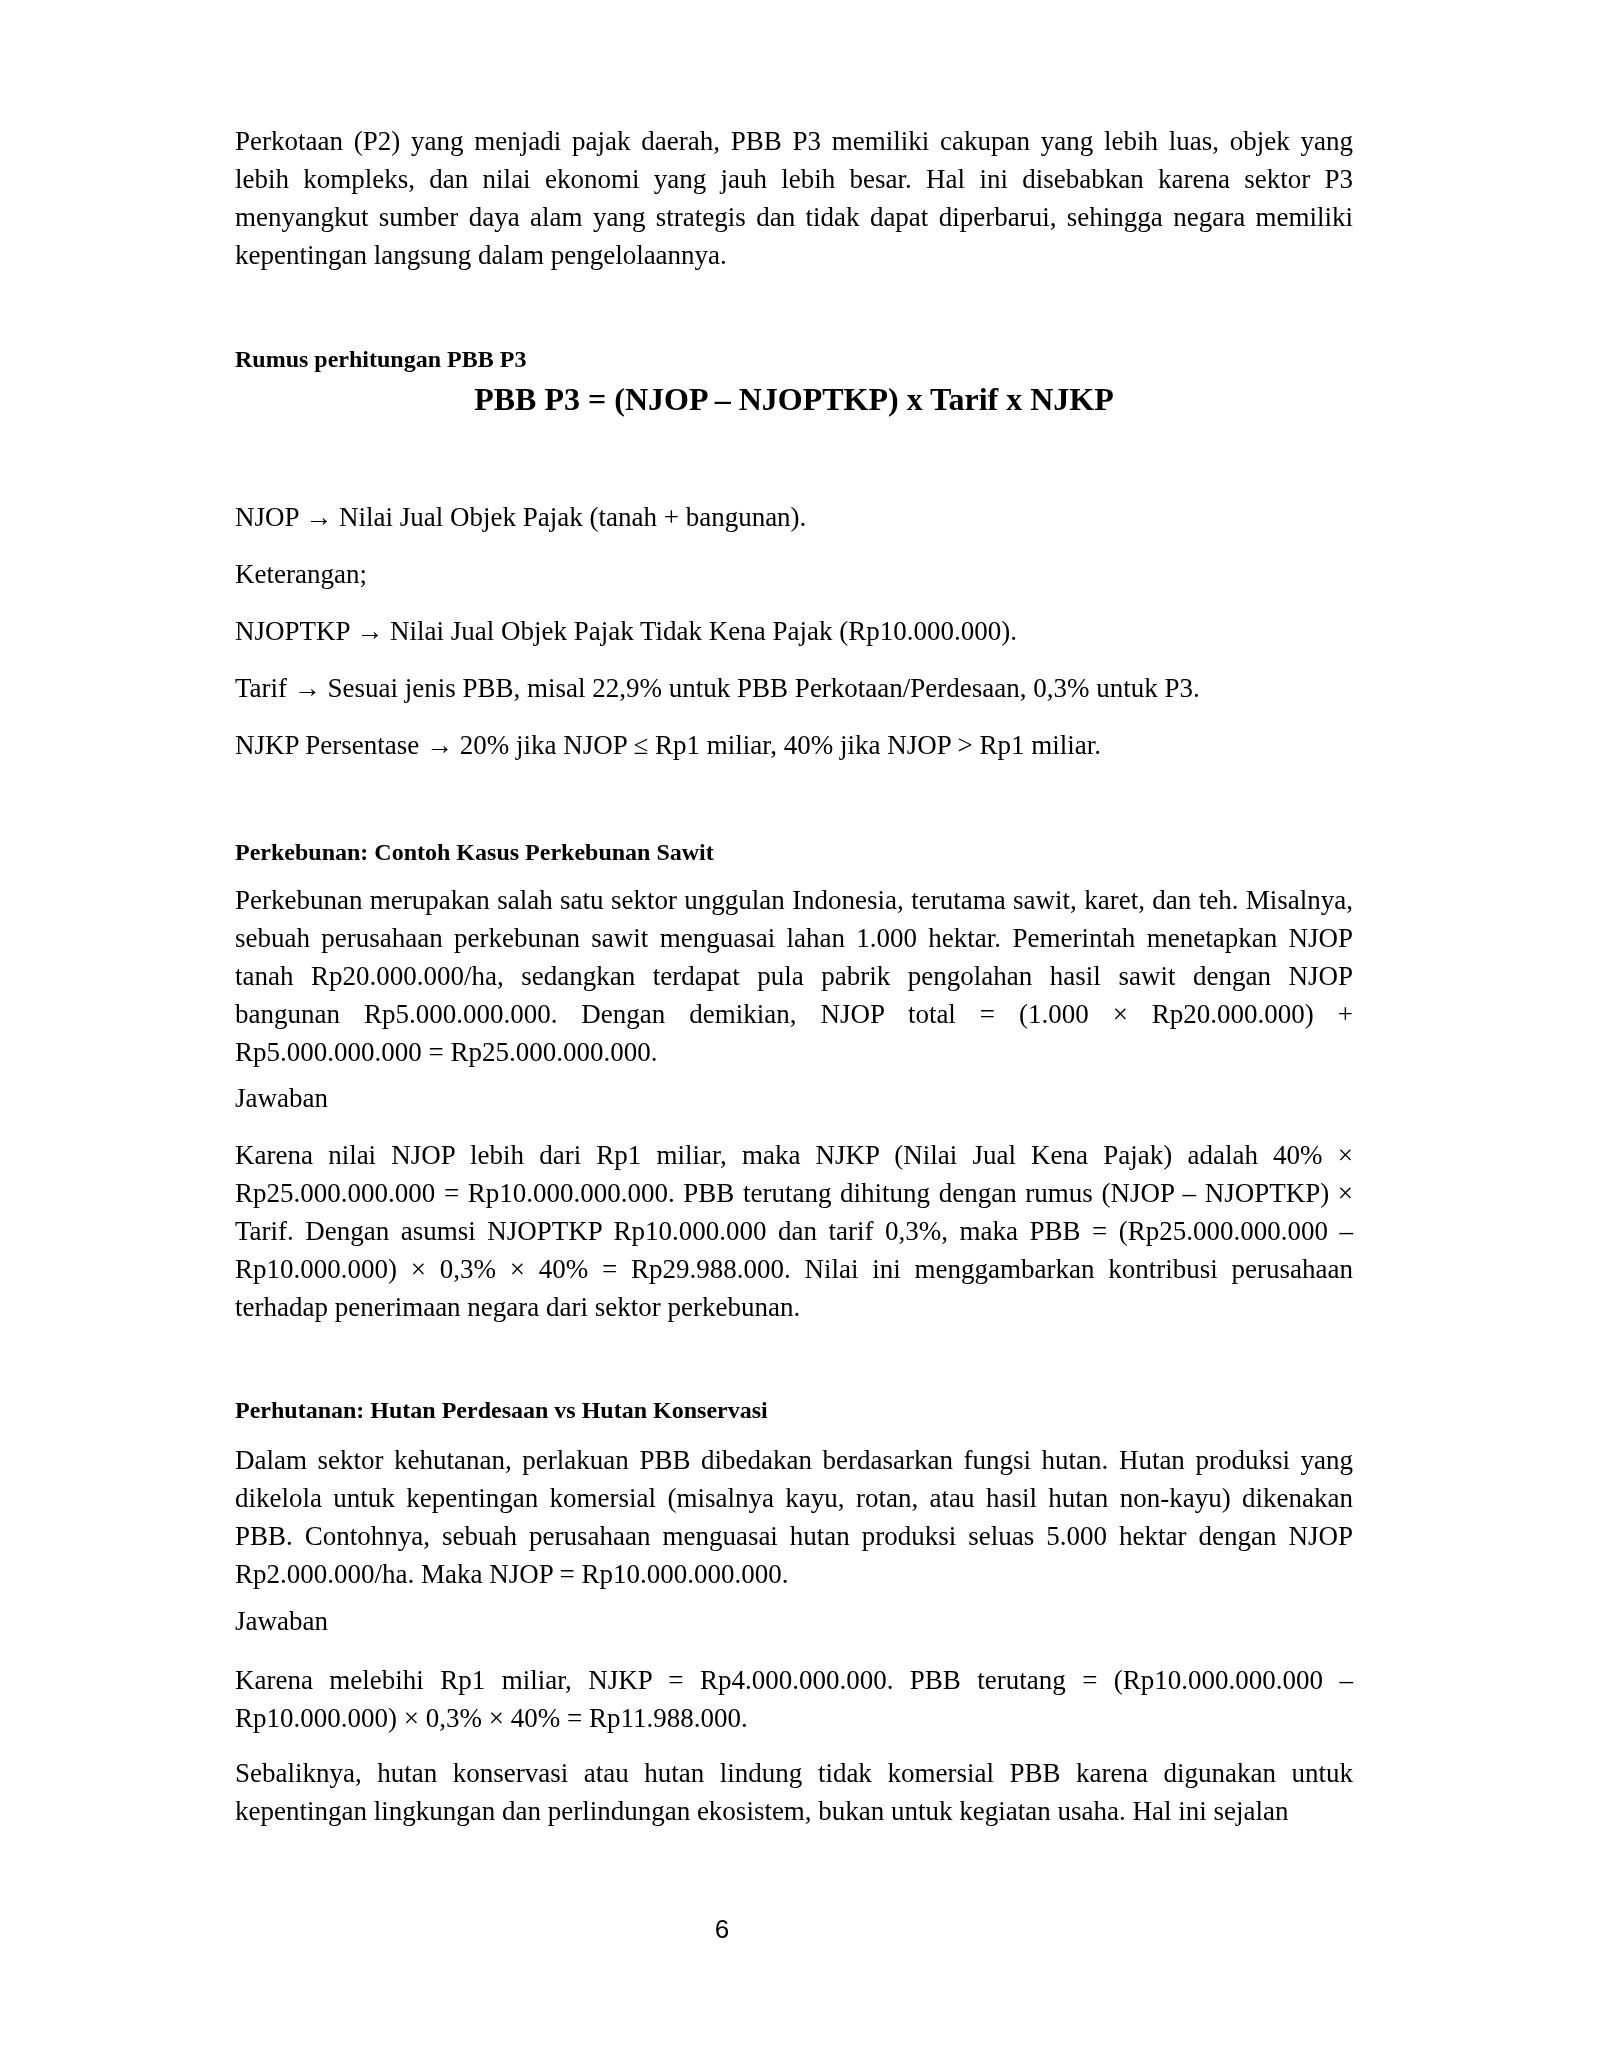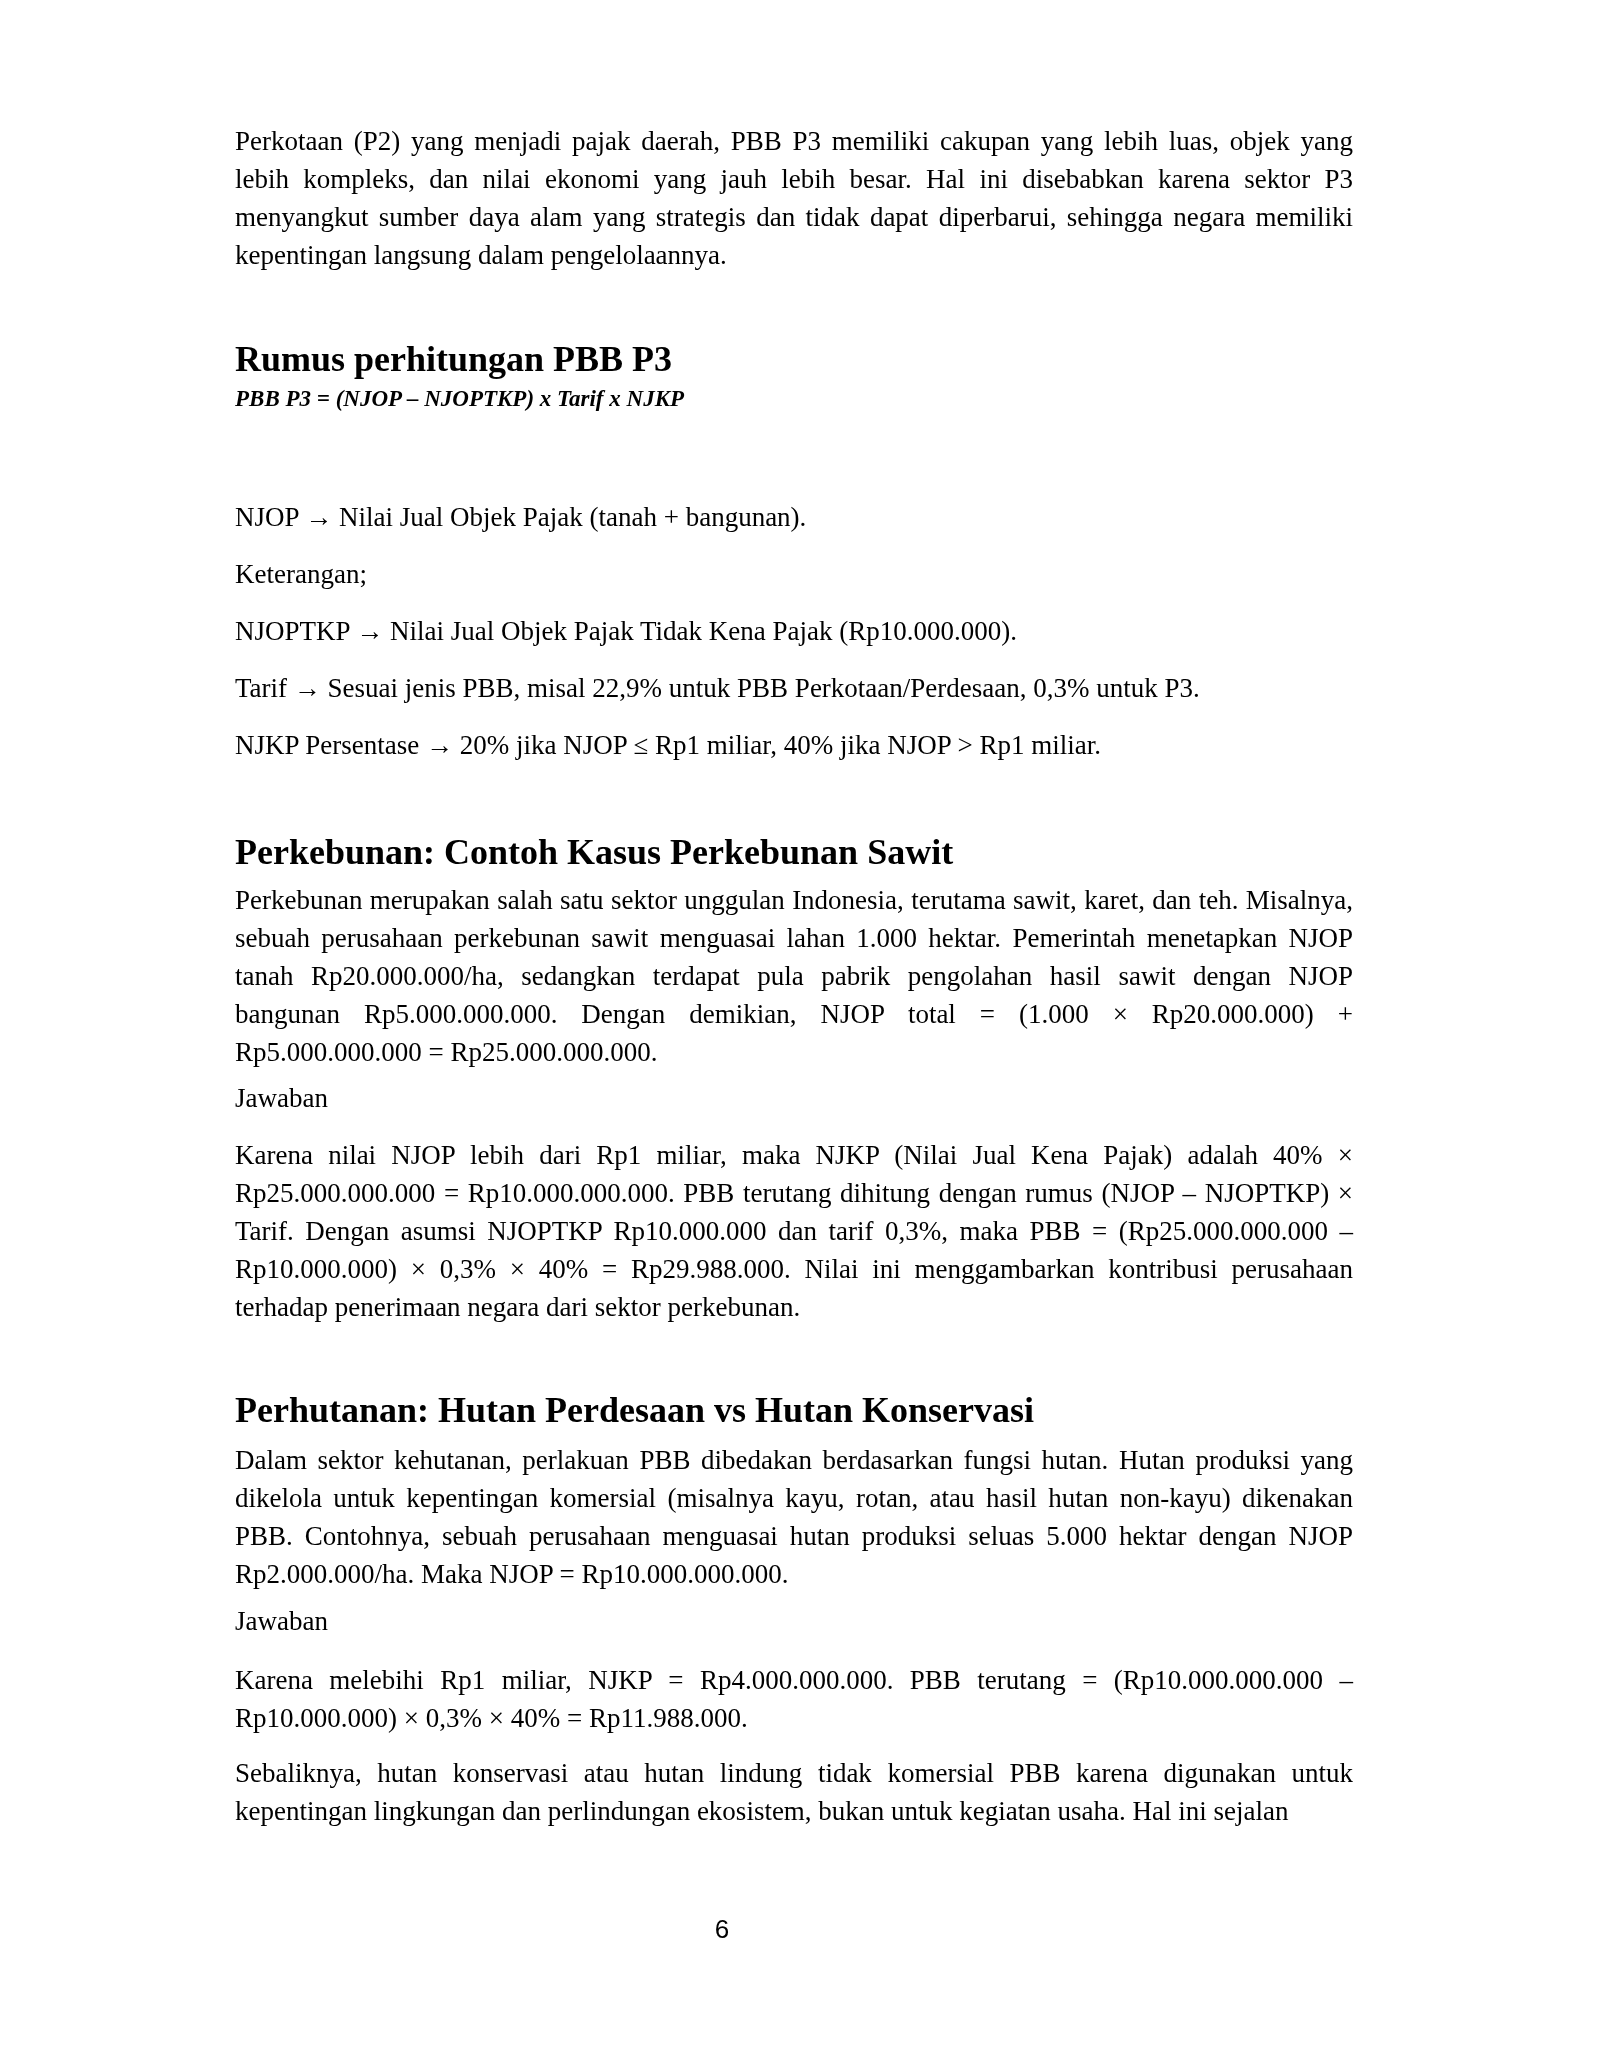--- a/index.html
+++ b/index.html
@@ -30,31 +30,30 @@
     font-size: 27px;
     line-height: 38px;
     text-align: justify;
   }
   .line {
     font-size: 27px;
     line-height: 38px;
     text-align: left;
   }
   .heading {
-    font-size: 36px;
+    font-size: 24px;
     line-height: 38px;
     font-weight: bold;
     text-align: left;
   }
   .formula {
-    font-size: 23px;
+    font-size: 32px;
     line-height: 38px;
     font-weight: bold;
-    font-style: italic;
-    text-align: left;
+    text-align: center;
   }
   
   .intro            { margin-bottom: 66px; }
   .rumus-heading    { margin-bottom: 2px; }
   .formula          { margin-bottom: 80px; }
   .keterangan-label { margin-bottom: 19px; }
   .k-item           { margin-bottom: 19px; }
   .k-item-last      { margin-bottom: 69px; }
   .sec-heading      { margin-bottom: 10px; }
   .perkebunan-body  { margin-bottom: 8px; }

